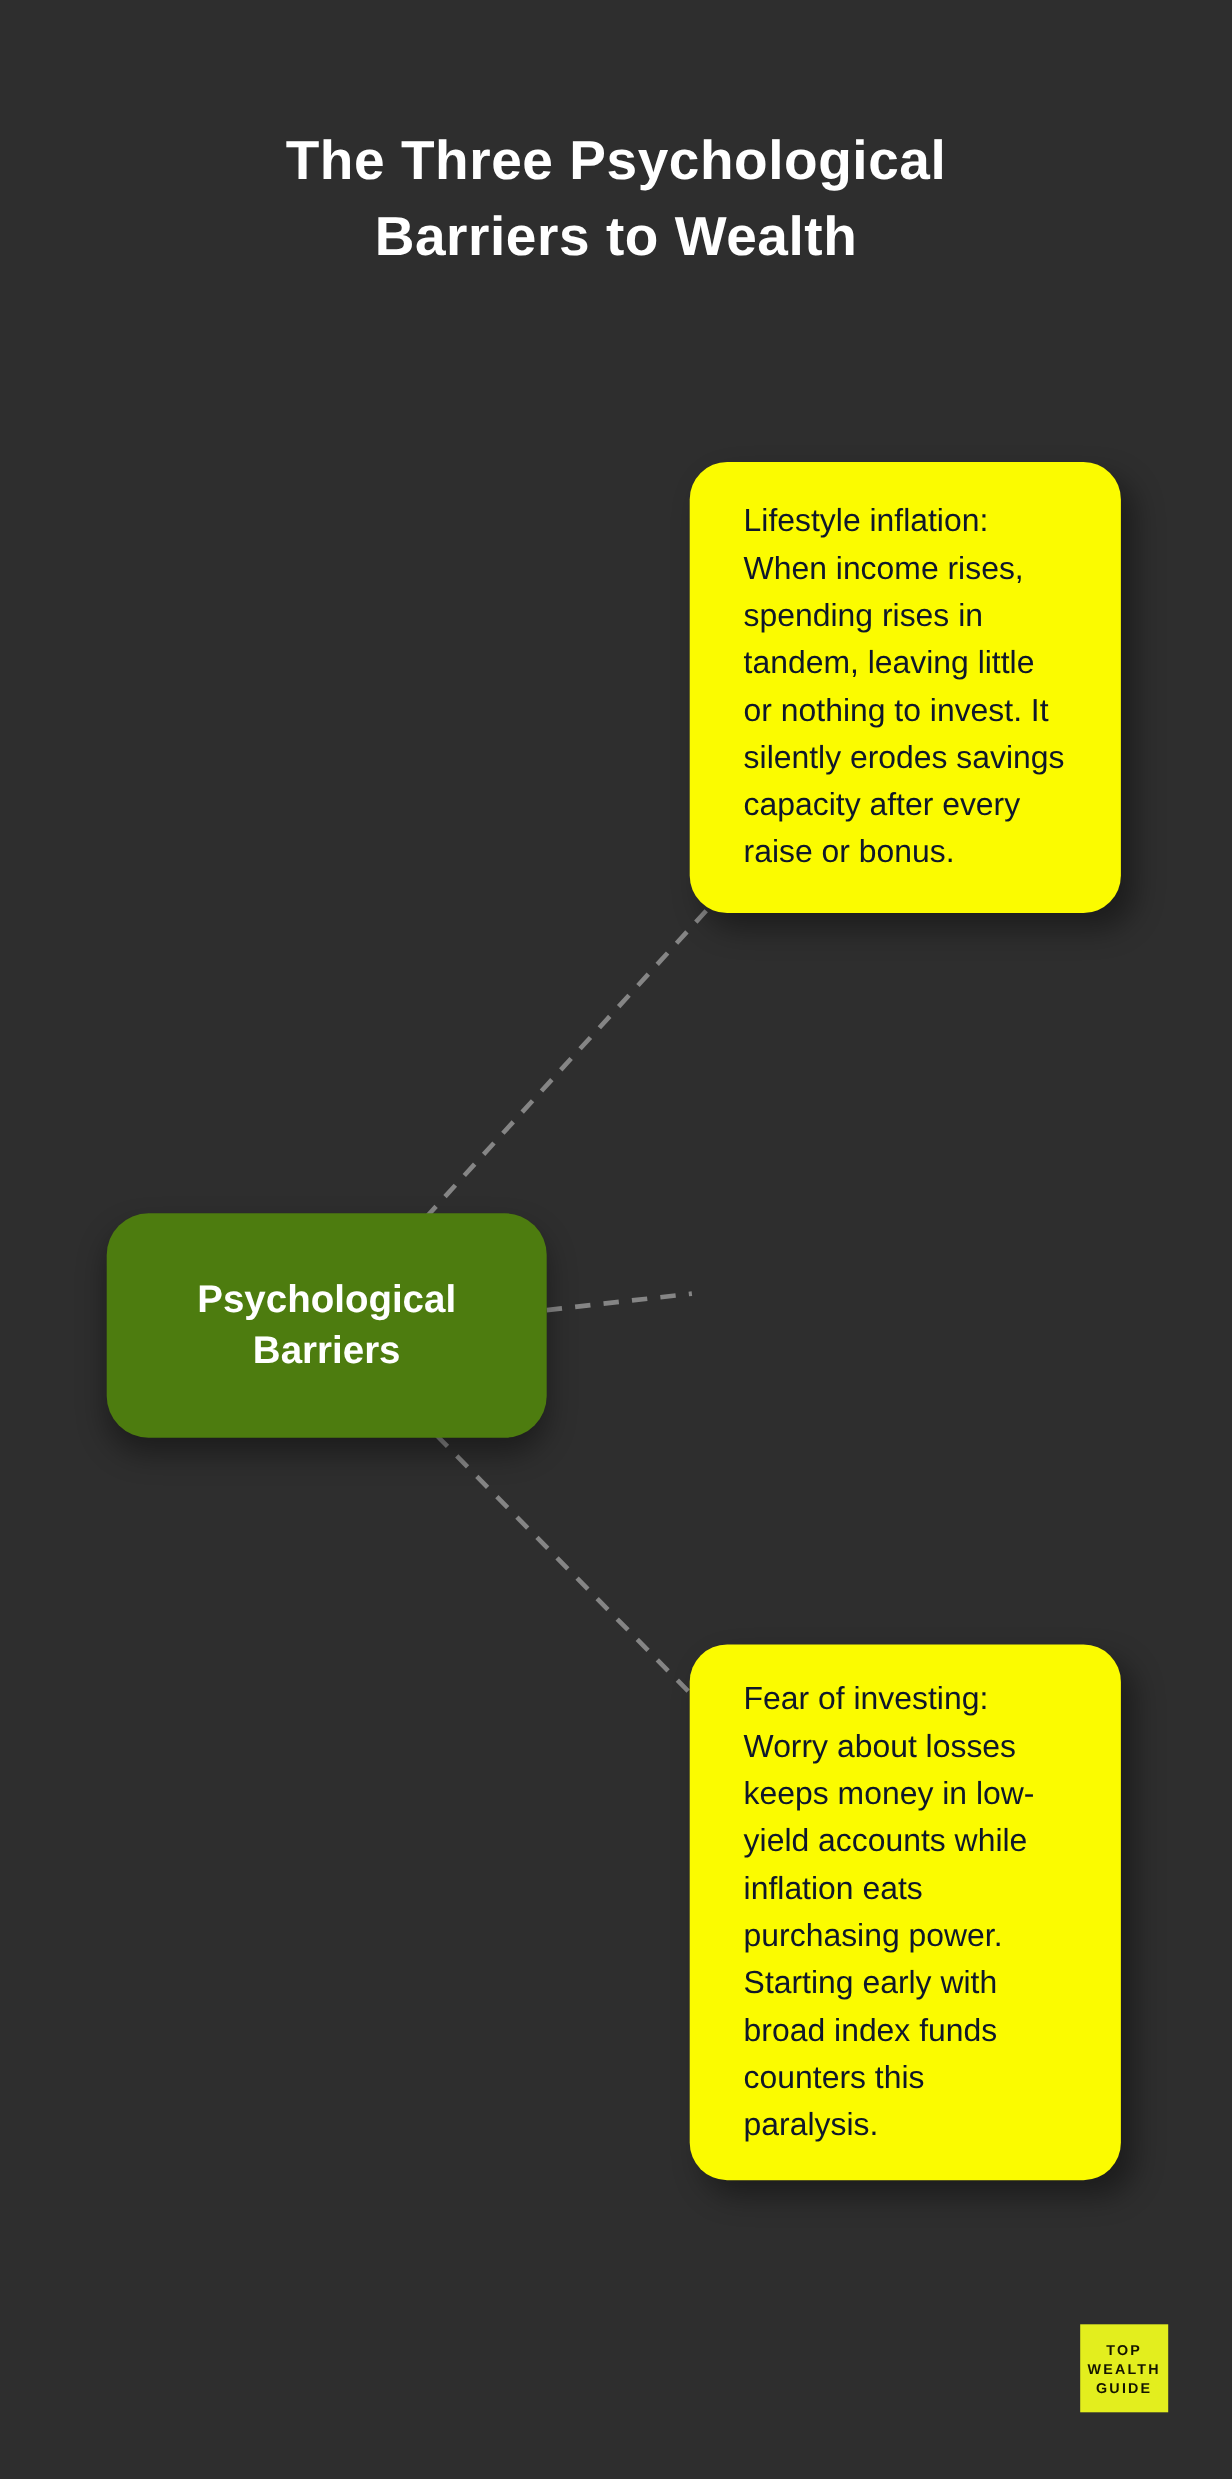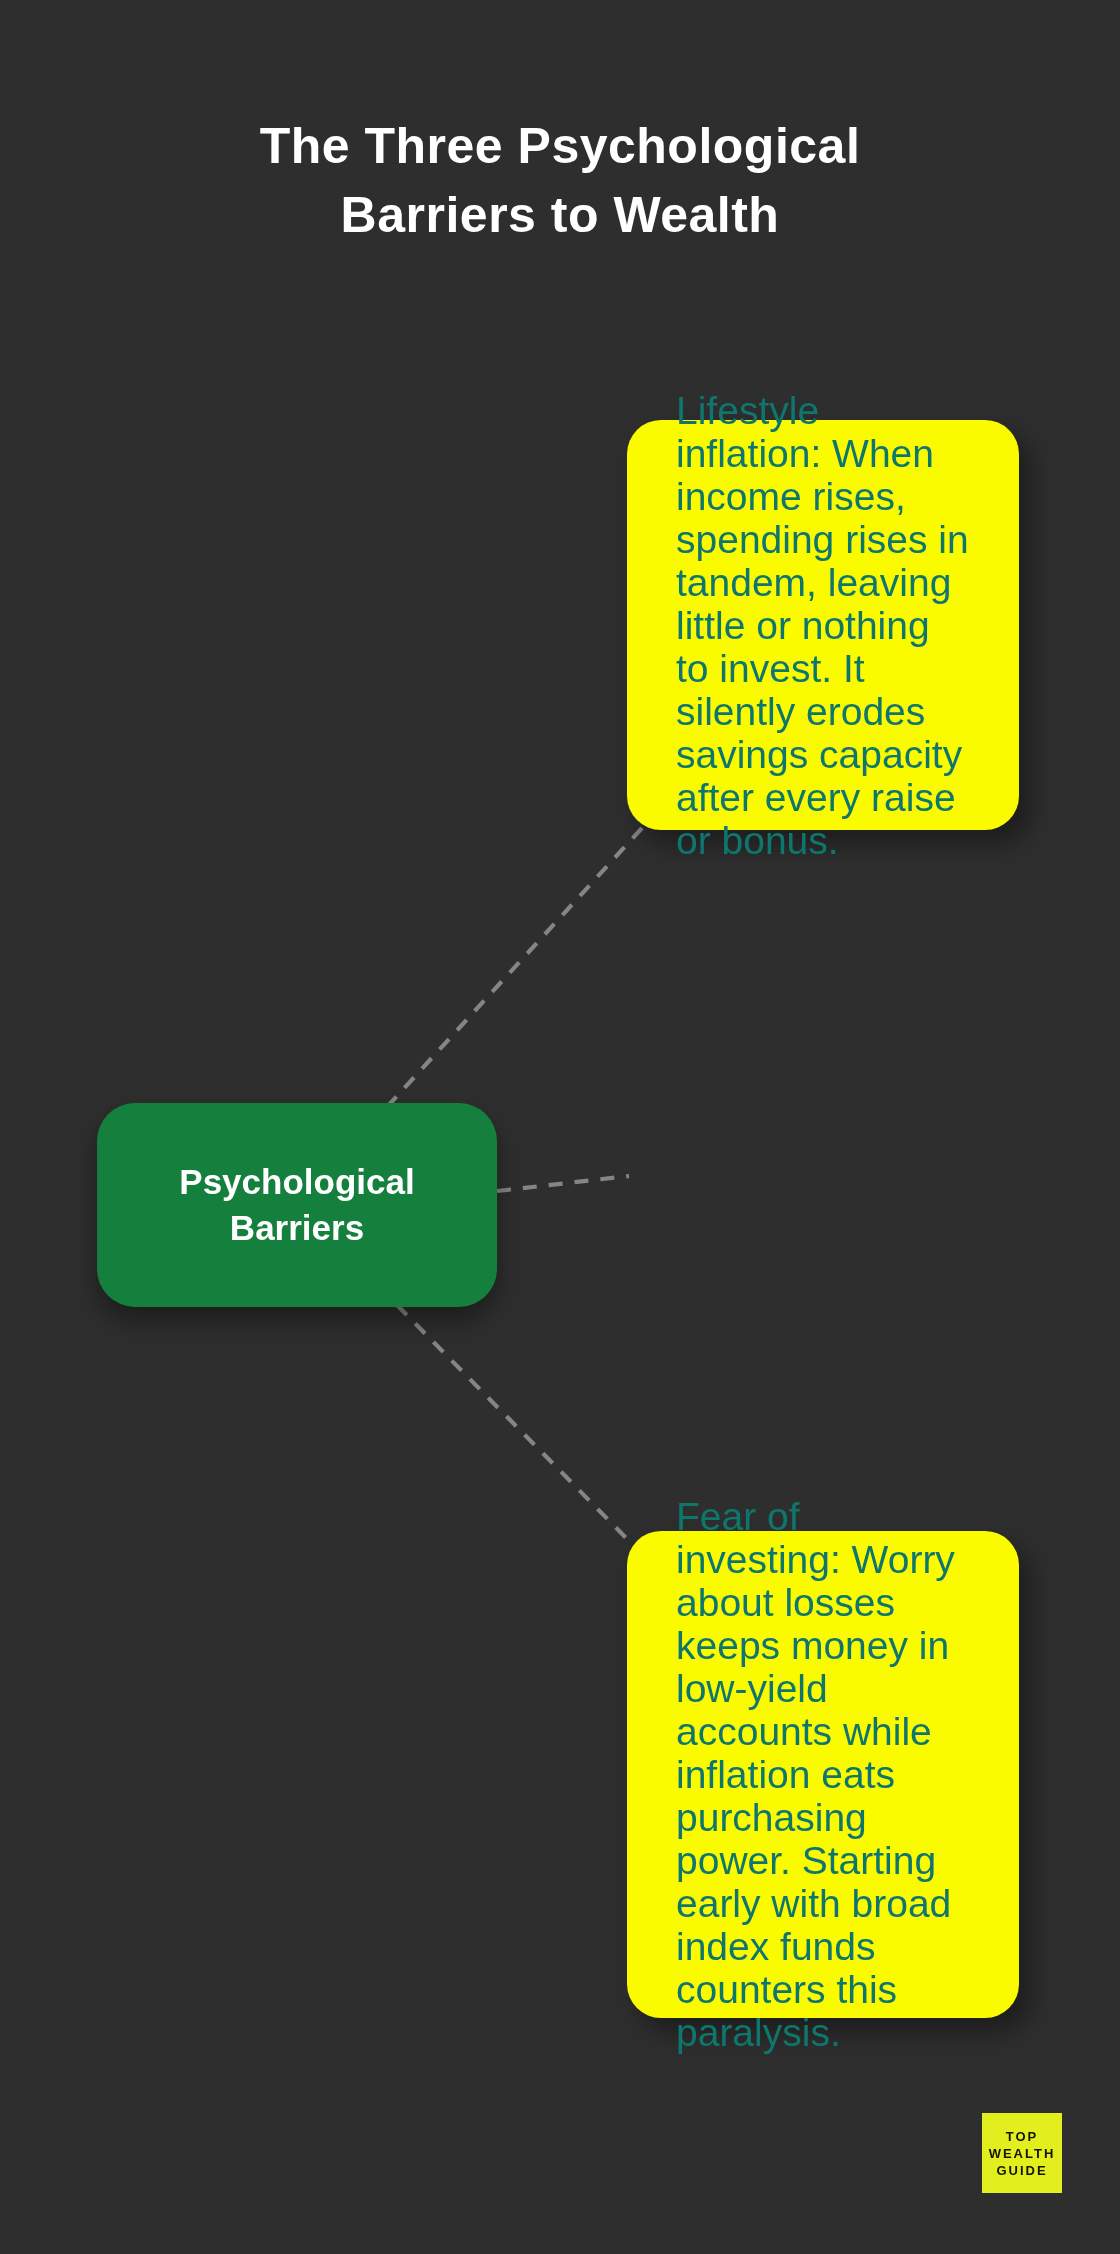--- a/index.html
+++ b/index.html
@@ -45,21 +45,21 @@
     fill: none;
   }
 
   
   .center-node {
     position: absolute;
     left: 97px;
     top: 1103px;
     width: 400px;
     height: 204px;
-    background: #15803d;
+    background: #4d7c0f;
     border-radius: 38px;
     box-shadow: 0 14px 26px rgba(0,0,0,0.38);
     display: flex;
     align-items: center;
     justify-content: center;
     z-index: 2;
   }
   .center-node span {
     display: block;
     width: 320px;
@@ -79,28 +79,28 @@
     border-radius: 34px;
     box-shadow: 12px 14px 26px rgba(0,0,0,0.38);
     display: flex;
     align-items: center;
     z-index: 2;
   }
   .card p {
     margin: 0;
     padding: 0 49px;
     width: 293px;
-    color: #0f766e;
-    font-size: 39px;
+    color: #0f172a;
+    font-size: 29px;
     line-height: 43px;
     font-weight: 400;
   }
   .card-1 { top: 420px;  height: 410px; }
   .card-2 { top: 893px;  height: 539px; }
-  .card-3 { top: 1495px; height: 487px; margin-top: 36px; }
+  .card-3 { top: 1495px; height: 487px; }
 
   
   .logo {
     position: absolute;
     left: 982px;
     top: 2113px;
     width: 80px;
     height: 80px;
     background: #e3ee1e;
     display: flex;

